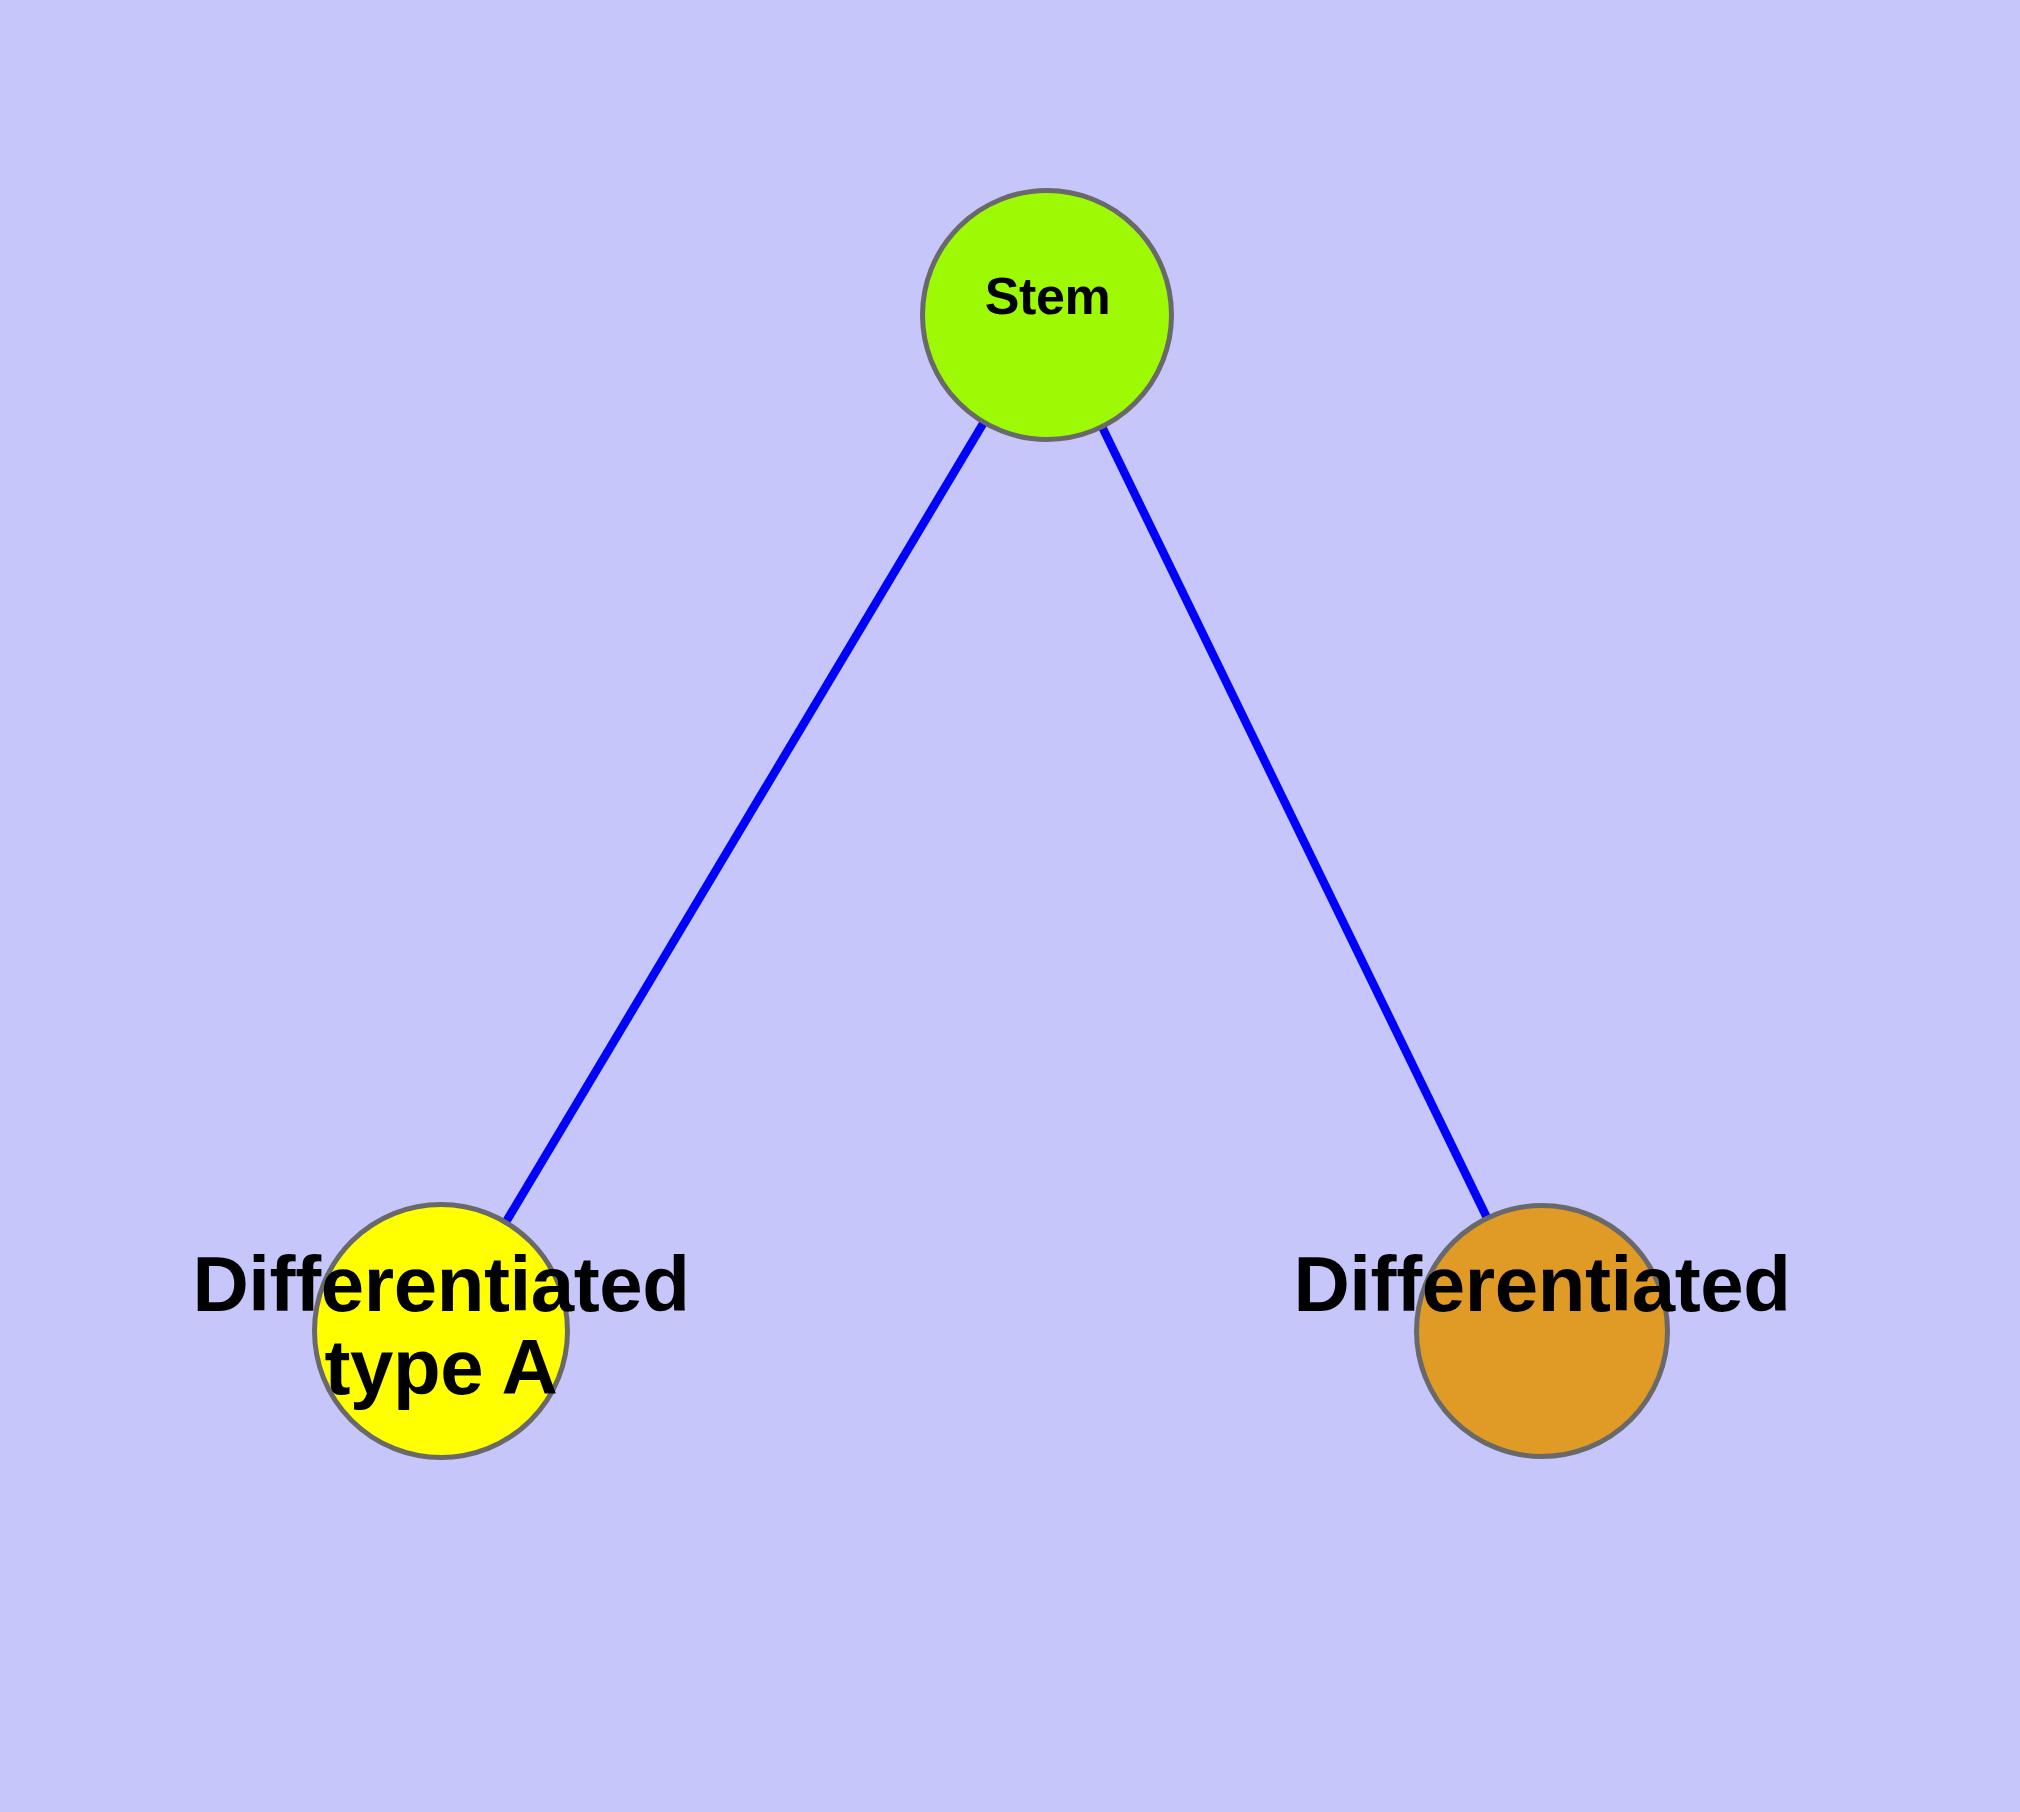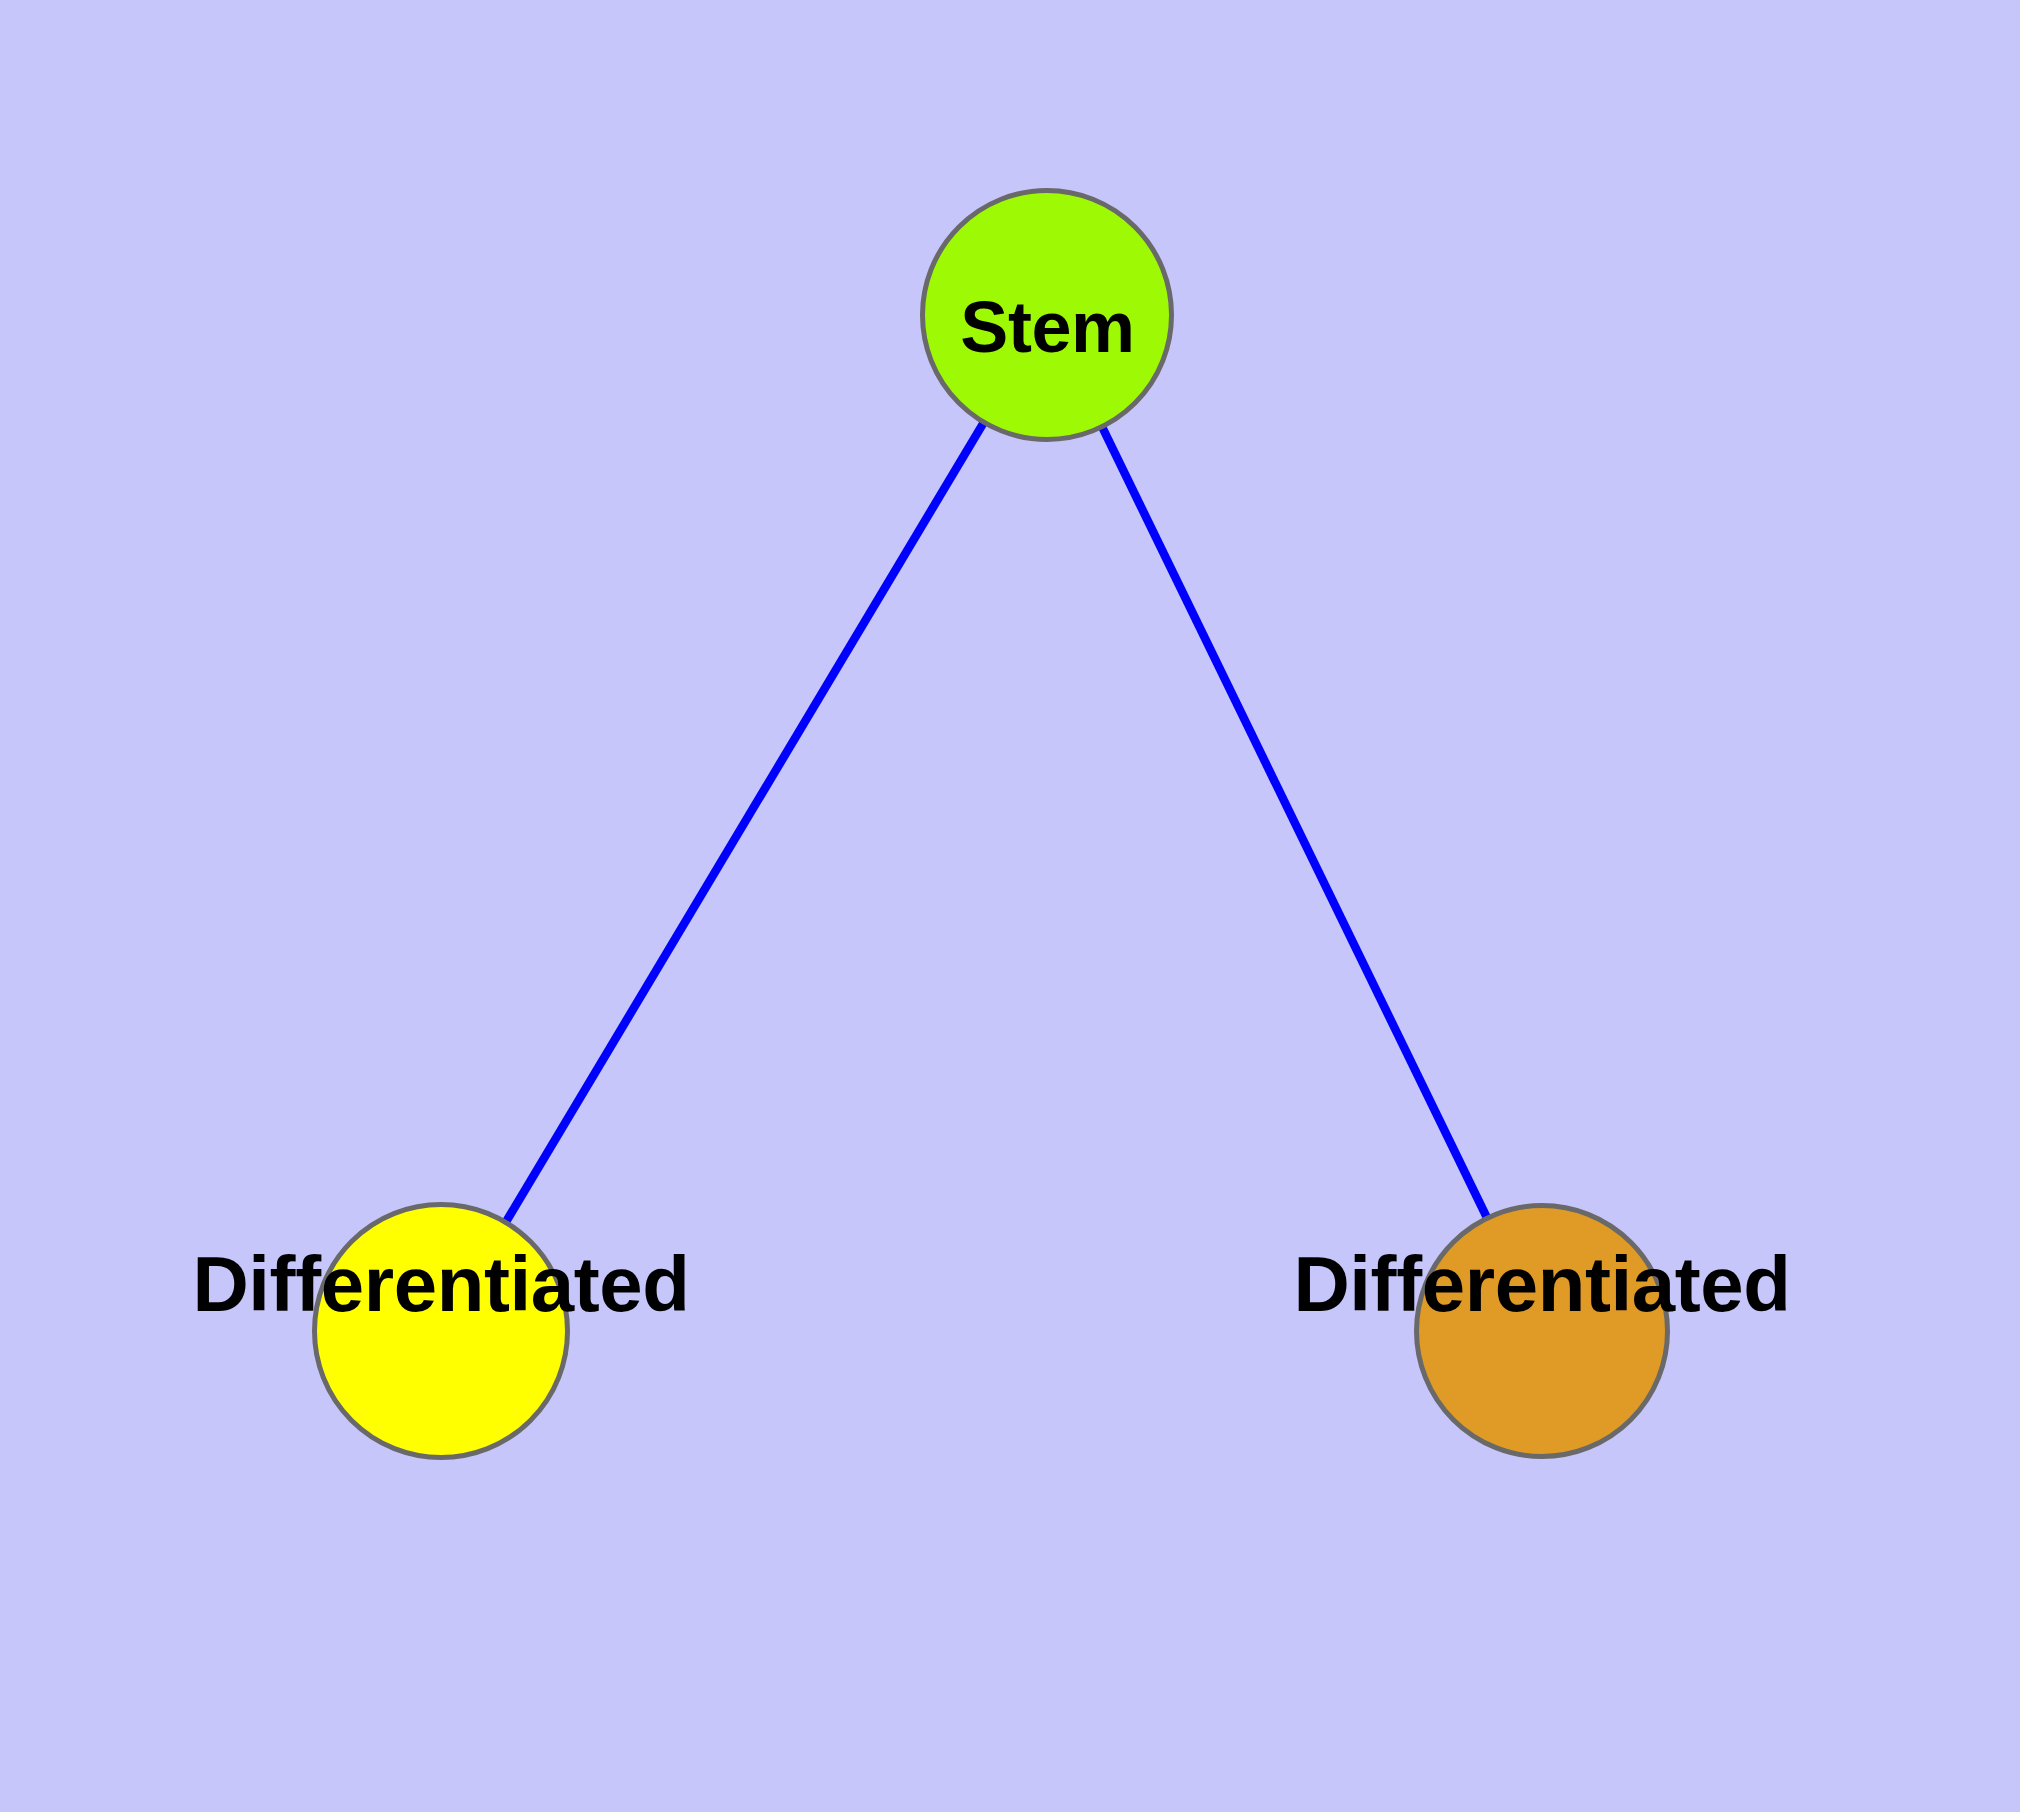--- a/index.html
+++ b/index.html
@@ -45,22 +45,21 @@
     left: 920px;
     top: 188px;
     width: 254px;
     height: 254px;
     background: #9efa04;
   }
   #label-stem {
     left: 793px;
     top: 273px;
     width: 509px;
-    font-size: 72px;
-    margin-top: 20px;
+    font-size: 52px;
   }
   #node-diff-a {
     left: 312px;
     top: 1202px;
     width: 258px;
     height: 258px;
     background: #ffff00;
   }
   #label-diff-a {
     left: 102px;
@@ -89,19 +88,19 @@
 
   <svg id="edge-layer" viewBox="0 0 2384 2138" width="2021" height="1812" xmlns="http://www.w3.org/2000/svg">
     <line x1="1163.1511841007386" y1="493.8894992280939" x2="593.8748555598145" y2="1446.3937472616512" stroke="#0000ff" stroke-width="10"></line>
     <line x1="1298.1364365623433" y1="499.6834494025513" x2="1756.4259828984852" y2="1441.417371376304" stroke="#0000ff" stroke-width="10"></line>
   </svg>
 
   <div id="node-stem" class="graph-node" style="left: 920px; top: 188px; width: 254px; height: 254px; background: rgb(158, 250, 4); border-color: rgb(105, 105, 105);"></div>
   <div id="label-stem" class="node-label" style="left: 793px; top: 269px; color: rgb(0, 0, 0);">Stem</div>
 
   <div id="node-diff-a" class="graph-node" style="left: 312px; top: 1202px; width: 258px; height: 258px; background: rgb(255, 255, 0); border-color: rgb(105, 105, 105);"></div>
-  <div id="label-diff-a" class="node-label" style="left: 102px; top: 1243px; color: rgb(0, 0, 0);"><span>Differentiated</span><br></div>
+  <div id="label-diff-a" class="node-label" style="left: 102px; top: 1243px; color: rgb(0, 0, 0);"><span>Differentiated</span><br><span>type A</span></div>
 
   <div id="node-diff-b" class="graph-node" style="left: 1414px; top: 1203px; width: 256px; height: 256px; background: rgb(224, 154, 38); border-color: rgb(105, 105, 105);"></div>
   <div id="label-diff-b" class="node-label" style="left: 1203px; top: 1243px; color: rgb(0, 0, 0);"><span>Differentiated</span><br></div>
 
 </div>
 
 
 </body></html>

